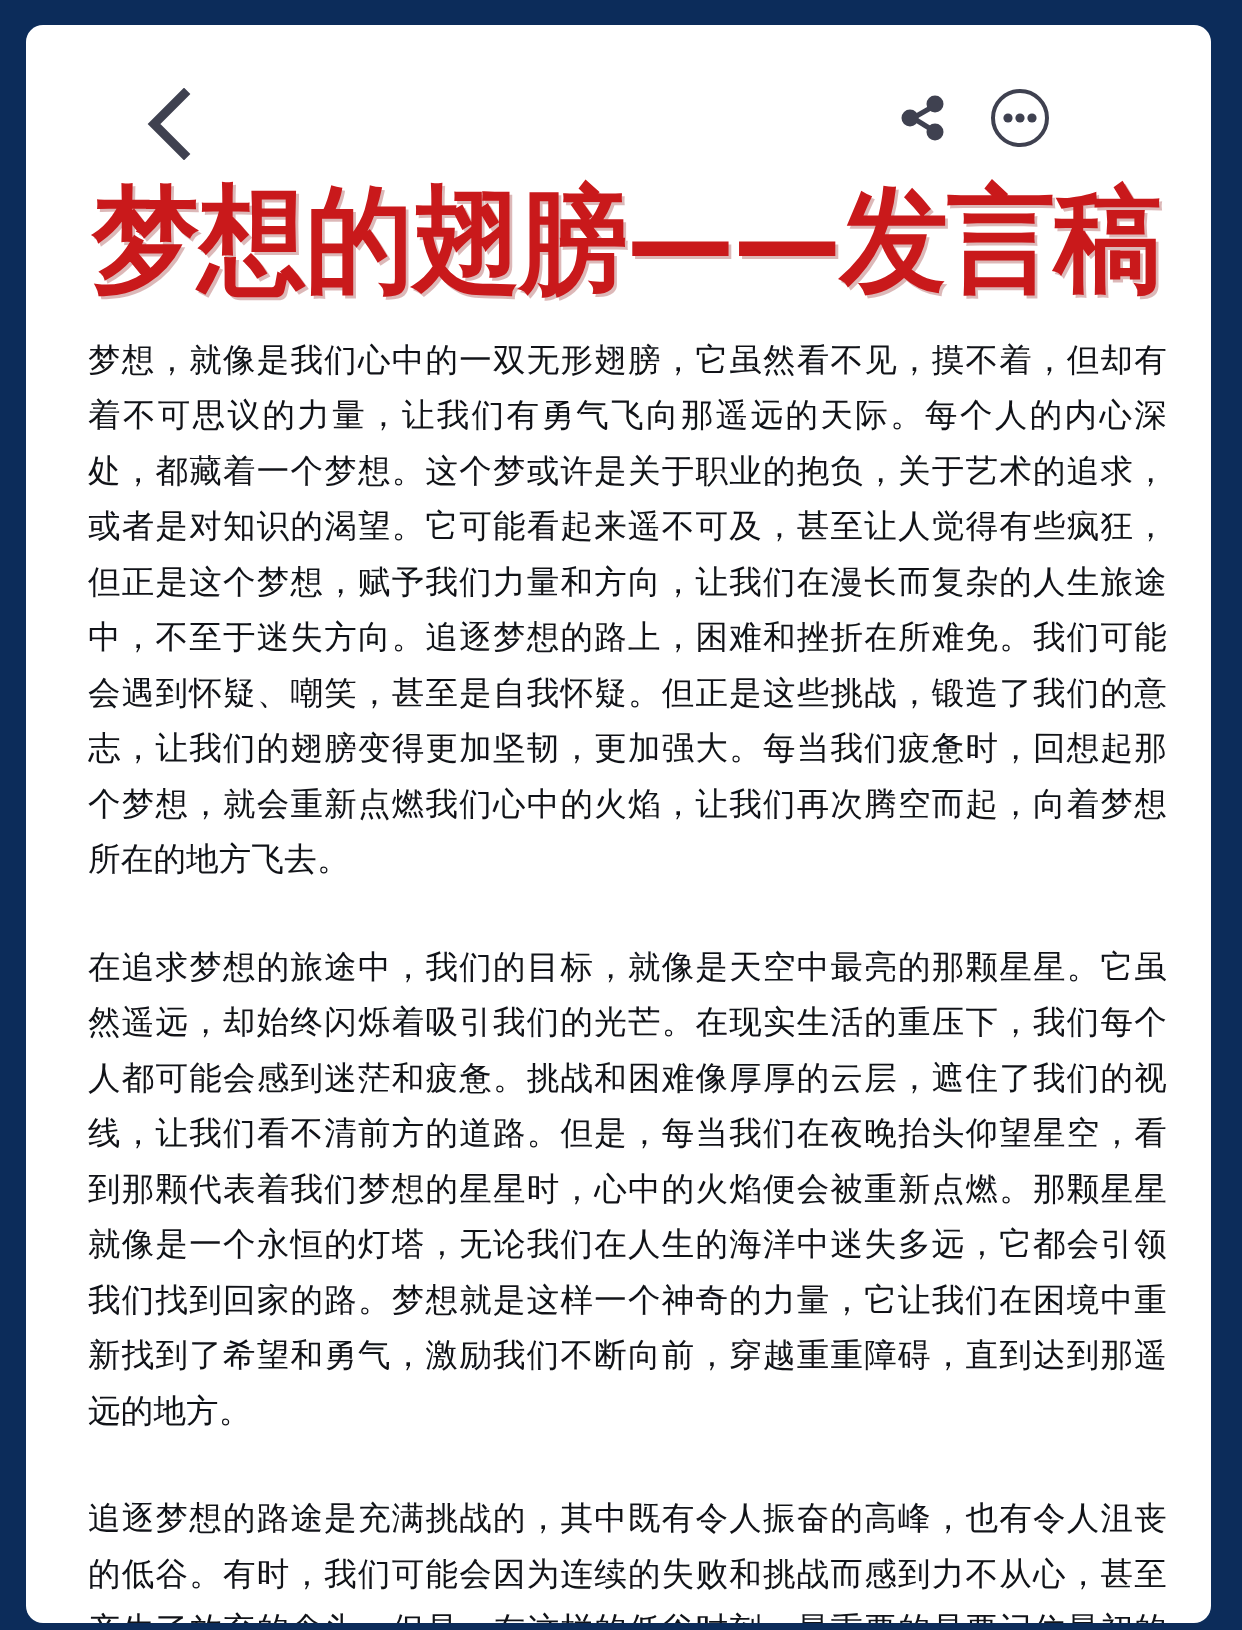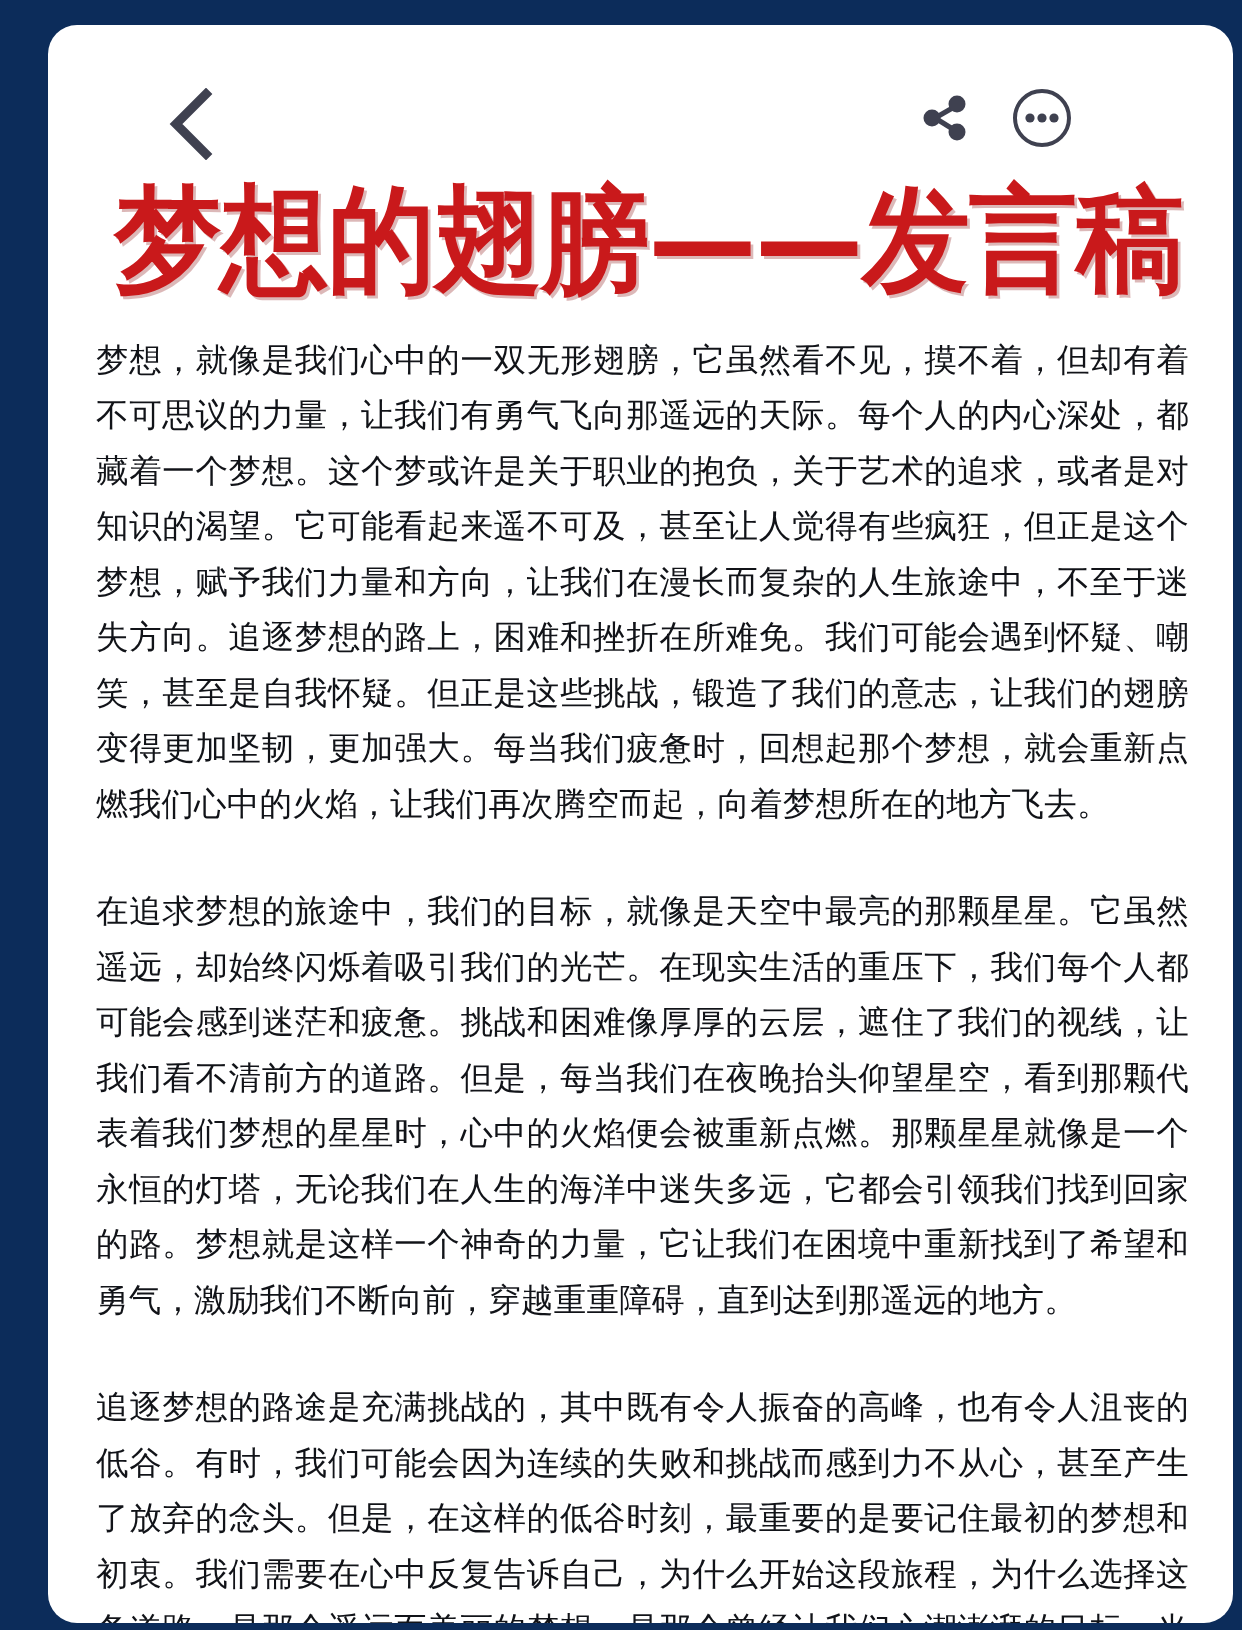--- a/index.html
+++ b/index.html
@@ -17,26 +17,26 @@
   .page-frame {
     position: relative;
     width: 1242px;
     height: 1630px;
     background: #0c2c5a;
     box-sizing: border-box;
   }
 
   .card {
     position: absolute;
-    left: 48px;
+    left: 26px;
     top: 25px;
     width: 1185px;
     height: 1598px;
     background: #ffffff;
-    border-radius: 29px;
+    border-radius: 17px;
     box-sizing: border-box;
     overflow: hidden;
   }
 
   
   .topbar {
     position: relative;
     height: 150px;
     width: 100%;
   }
@@ -89,21 +89,21 @@
     transform-origin: center center;
     text-shadow: 3px 3px 0 rgba(140, 20, 20, 0.30);
   }
 
   
   .doc-body {
     padding: 28px 44px 0 48px;
   }
 
   .doc-body p {
-    margin: 0 0 52px 0;
+    margin: 0 0 52px 14px;
     font-family: "DejaVu Sans", "Liberation Sans", sans-serif;
     font-size: 32.5px;
     line-height: 55.5px;
     color: #111318;
     text-align: justify;
     text-justify: inter-character;
     word-break: break-all;
     letter-spacing: 0.2px;
   }
   .doc-body p:last-child { margin-bottom: 0; }

